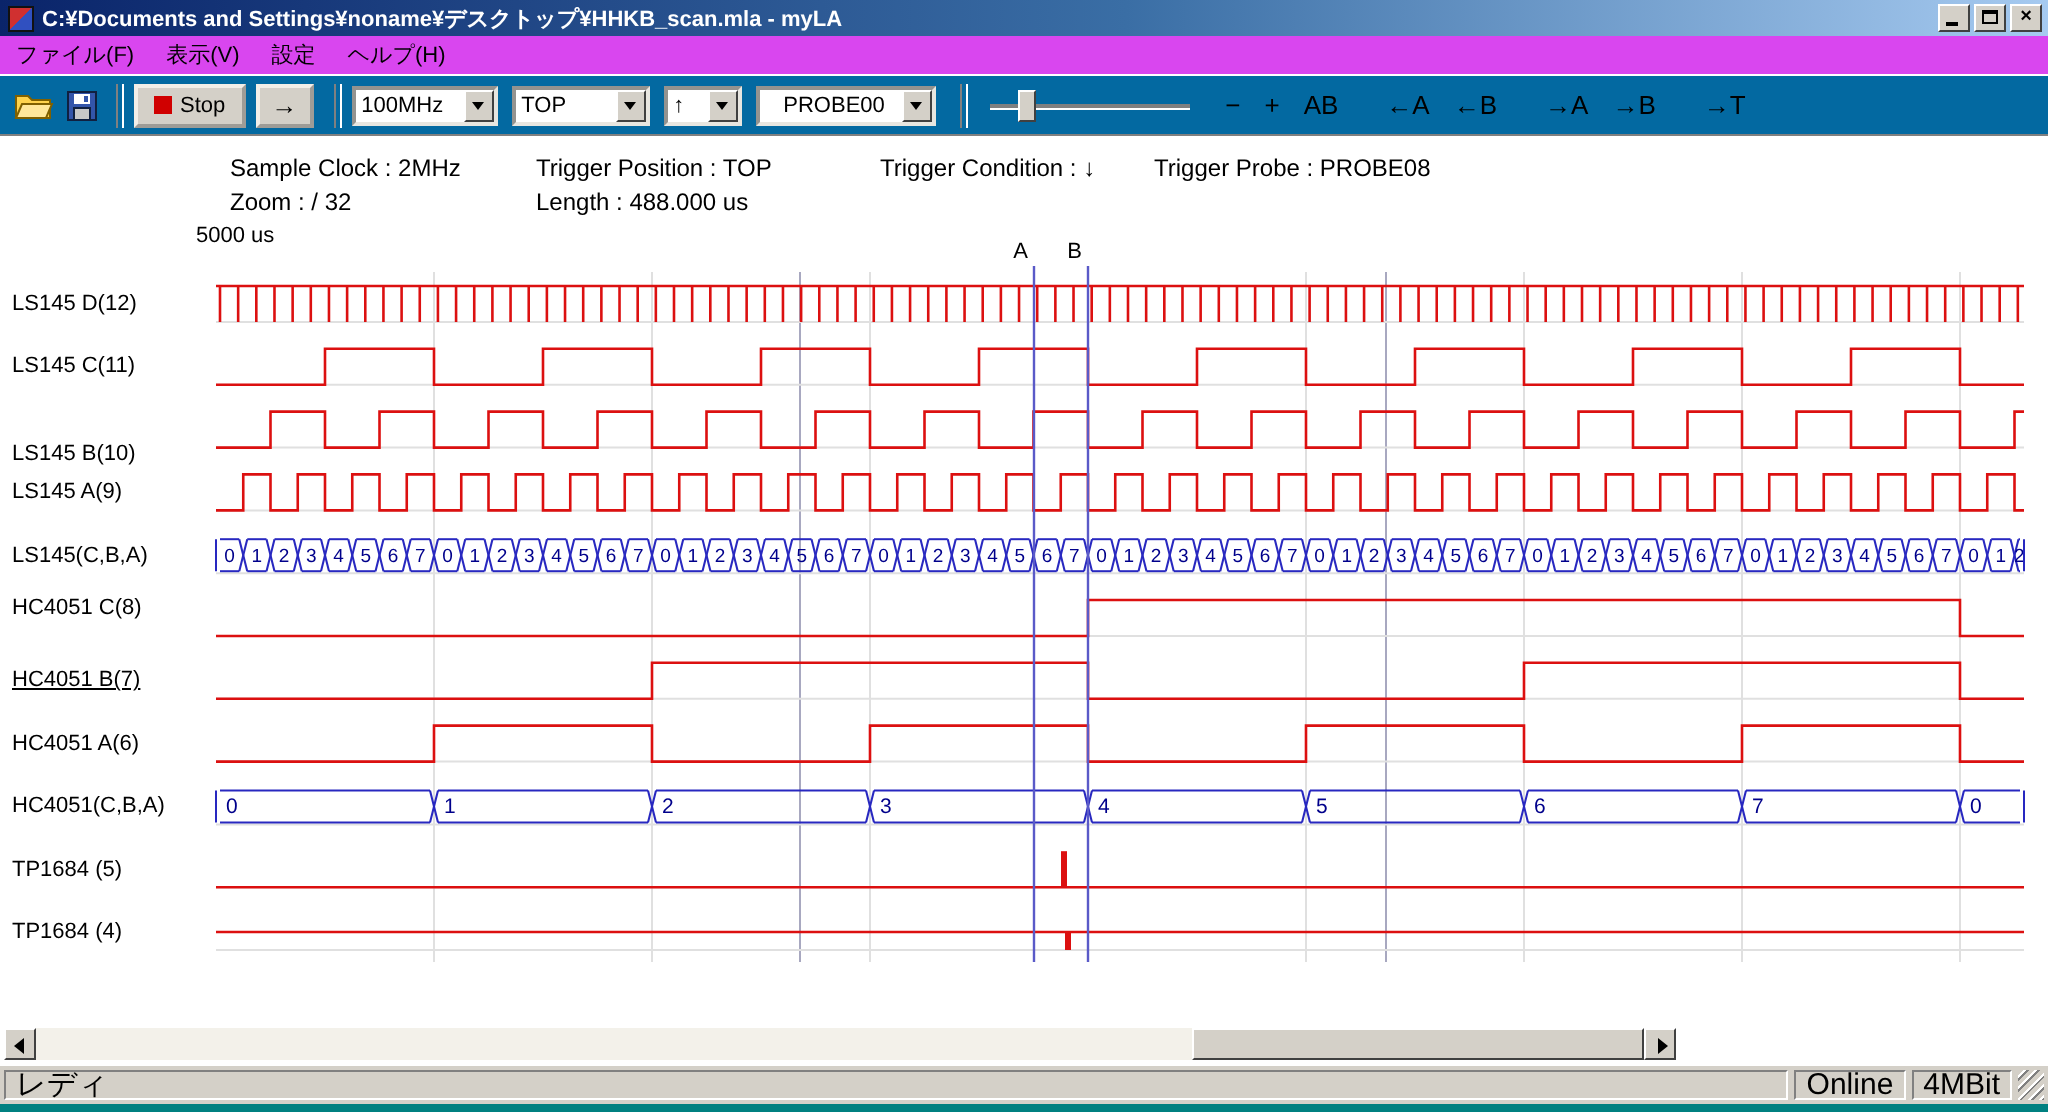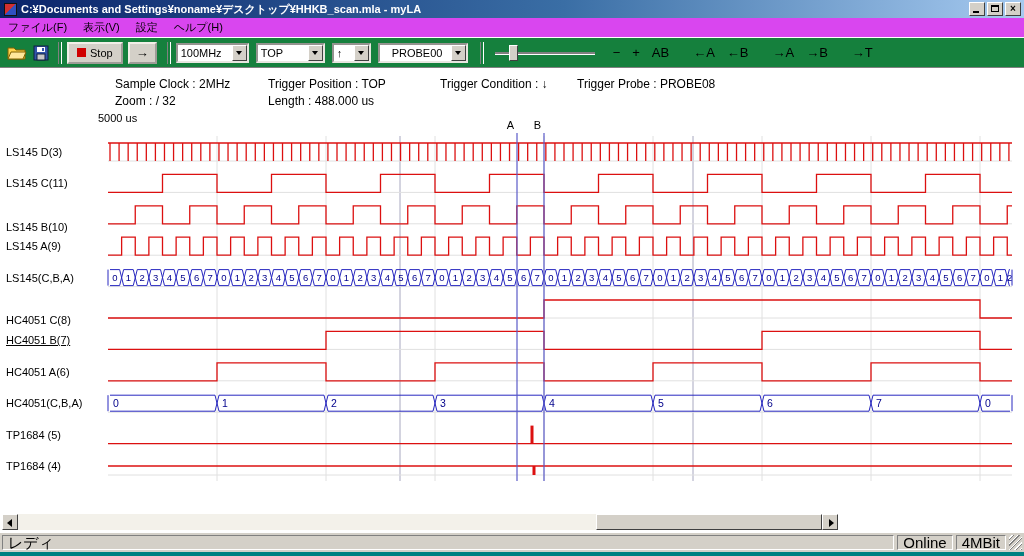--- a/index.html
+++ b/index.html
@@ -14,21 +14,21 @@
   .wbtn{width:16px;height:14px;background:#d4d0c8;border:1px solid;border-color:#fff #404040 #404040 #fff;box-sizing:border-box;font-size:10px;line-height:11px;text-align:center;position:relative;}
   .glyph-min{position:absolute;left:3px;bottom:2px;width:6px;height:2px;background:#000;}
   .glyph-max{position:absolute;left:3px;top:2px;width:8px;height:7px;border:1px solid #000;border-top-width:2px;box-sizing:border-box;}
   .wbtn.close{font-weight:bold;}
 
   
   .menubar{position:absolute;top:18px;left:0;right:0;height:20px;background:#d946ef;display:flex;align-items:center;font-size:11px;border-bottom:1px solid #fff;box-sizing:border-box;}
   .menu-item{padding:3px 8px;white-space:nowrap;}
 
   
-  .toolbar{position:absolute;top:38px;left:0;right:0;height:30px;background:#15803d;display:flex;align-items:center;padding-left:5px;border-bottom:1px solid #808080;box-sizing:border-box;}
+  .toolbar{position:absolute;top:38px;left:0;right:0;height:30px;background:#0369a1;display:flex;align-items:center;padding-left:5px;border-bottom:1px solid #808080;box-sizing:border-box;}
   .tb-icon{width:24px;height:22px;background:transparent;border:1px solid transparent;display:flex;align-items:center;justify-content:center;padding:0;}
   .tb-sep{width:2px;height:22px;border-left:1px solid #808080;border-right:1px solid #fff;margin:0 5px;flex:none;}
   .tb-btn{display:inline-flex;align-items:center;gap:4px;height:22px;padding:0 8px;background:#d4d0c8;border:2px outset #f2efe8;font-size:11px;margin-right:5px;font-family:inherit;}
   .tb-btn.run{font-size:13px;padding:0 6px;}
   .stop-square{width:9px;height:9px;background:#d00000;display:inline-block;}
   .combo{display:inline-flex;height:20px;margin-right:7px;background:#fff;border:2px inset #e8e6e0;align-items:center;box-sizing:border-box;}
   .combo-val{font-size:11px;padding:0 3px;white-space:nowrap;}
   .combo.w1 .combo-val{width:48px;}
   .combo.w2 .combo-val{width:44px;}
   .combo.w3 .combo-val{width:14px;}
@@ -150,26 +150,26 @@
     <span class="i-sc">Sample Clock : 2MHz</span>
     <span class="i-tp">Trigger Position : TOP</span>
     <span class="i-tc">Trigger Condition : ↓</span>
     <span class="i-pr">Trigger Probe : PROBE08</span>
     <span class="i-zm">Zoom : /  32</span>
     <span class="i-ln">Length : 488.000 us</span>
   </div>
 
   <div class="wave-region">
     <div class="time-label">5000 us</div>
-    <div class="ch-label" style="top: 32px;">LS145 D(3)</div>
+    <div class="ch-label" style="top: 32px;">LS145 D(12)</div>
     <div class="ch-label" style="top: 63.4px;">LS145 C(11)</div>
     <div class="ch-label" style="top: 79px; margin-top: 28px;">LS145 B(10)</div>
     <div class="ch-label" style="top: 126.2px;">LS145 A(9)</div>
     <div class="ch-label" style="top: 157.6px;">LS145(C,B,A)</div>
-    <div class="ch-label" style="top: 200px;">HC4051 C(8)</div>
+    <div class="ch-label" style="top: 184px;">HC4051 C(8)</div>
     <div class="ch-label" style="top: 220.4px; text-decoration: underline;">HC4051 B(7)</div>
     <div class="ch-label" style="top: 251.8px;">HC4051 A(6)</div>
     <div class="ch-label" style="top: 283.2px;">HC4051(C,B,A)</div>
     <div class="ch-label" style="top: 314.6px;">TP1684 (5)</div>
     <div class="ch-label" style="top: 346px;">TP1684 (4)</div>
     <svg width="1024" height="395">
         <line x1="217" y1="24" x2="217" y2="369" stroke="#e0e0e0" stroke-width="1"></line>
         <line x1="326" y1="24" x2="326" y2="369" stroke="#e0e0e0" stroke-width="1"></line>
         <line x1="435" y1="24" x2="435" y2="369" stroke="#e0e0e0" stroke-width="1"></line>
         <line x1="544" y1="24" x2="544" y2="369" stroke="#e0e0e0" stroke-width="1"></line>

